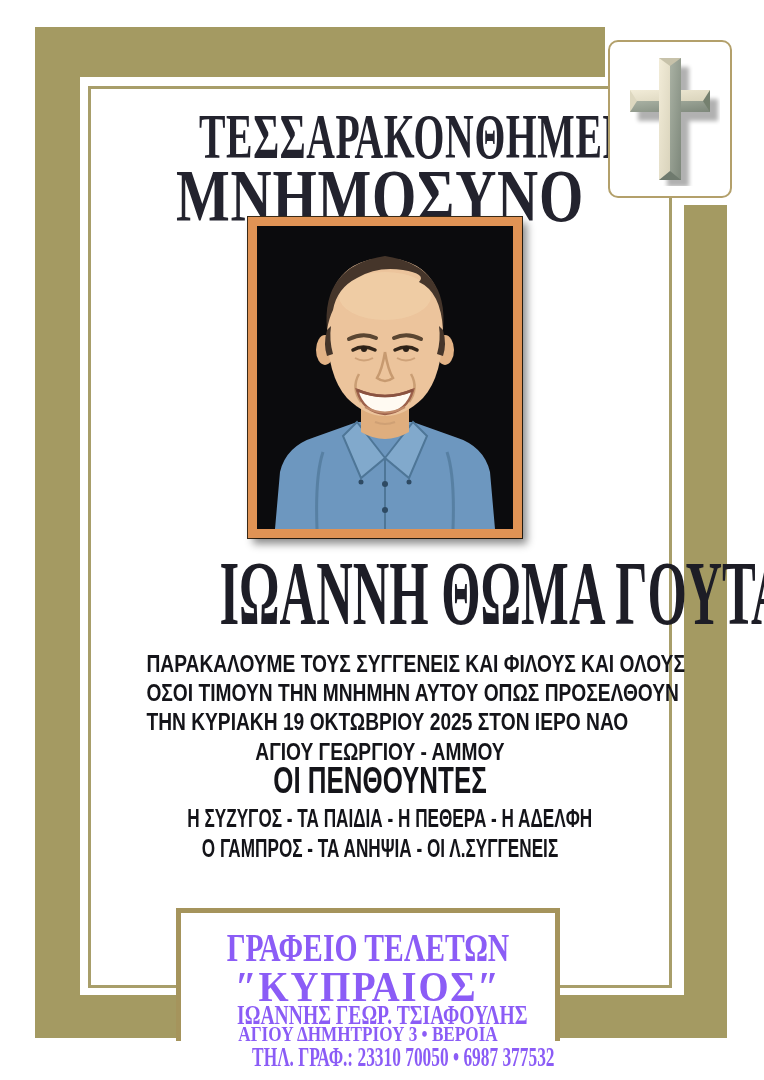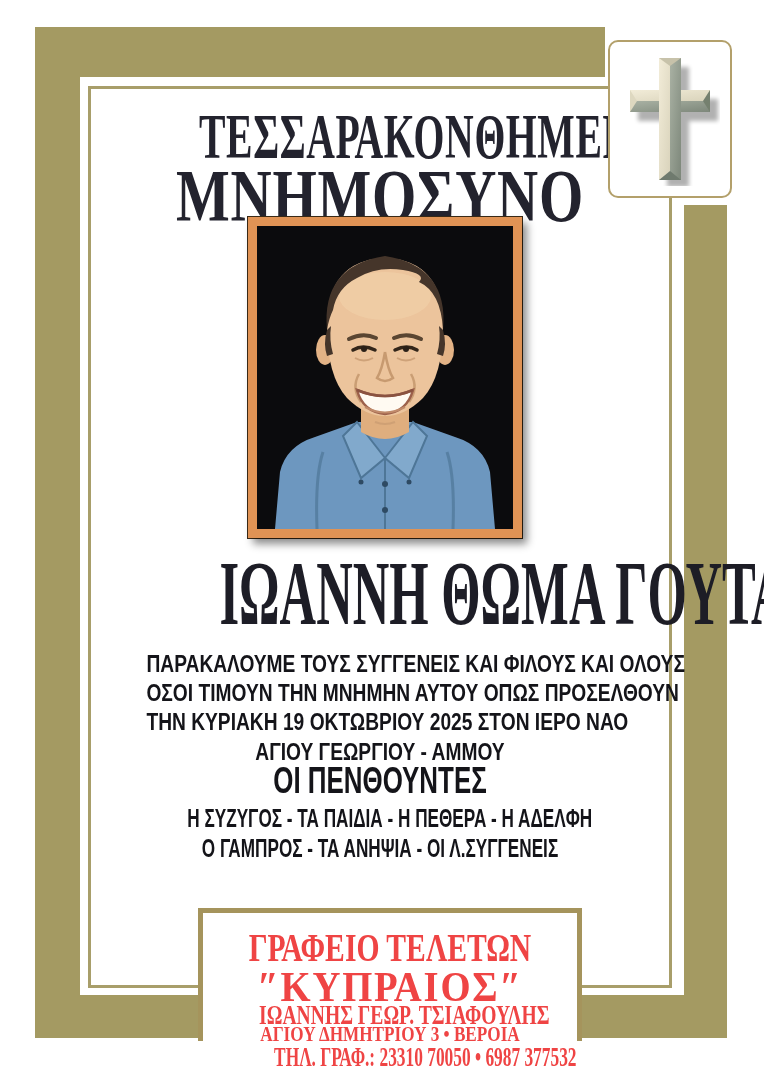--- a/index.html
+++ b/index.html
@@ -42,23 +42,23 @@
   
   .photo-frame{
     position:absolute;left:248px;top:217px;width:274px;height:321px;
     box-sizing:border-box;border:9px solid #e09355;background:#0b0b0d;
     box-shadow:5px 6px 8px rgba(0,0,0,.45), 0 0 0 1px #3a2a18, inset 0 0 0 1px rgba(40,25,10,.65);
     z-index:2;
   }
   .photo-frame svg{display:block;width:100%;height:100%;}
   
   .fh-box{
-    position:absolute;left:198px;top:908px;width:384px;height:133px;
+    position:absolute;left:176px;top:908px;width:384px;height:133px;
     background:#ffffff;border:5px solid #a5945c;border-bottom:none;
-    box-sizing:border-box;z-index:3;color:#ef4444;
+    box-sizing:border-box;z-index:3;color:#8b5cf6;
   }
   .fb-line{position:absolute;left:0;width:100%;text-align:center;white-space:nowrap;
     transform-origin:50% 50%;font-weight:700;}
   .fh-label{top:12px;font-size:39px;transform:scaleX(.76);}
   .fh-name{top:49px;font-size:43px;letter-spacing:2px;transform:scaleX(.90);}
   .fh-director{top:86px;font-size:28px;transform:scaleX(.70);}
   .fh-address{top:108px;font-size:22px;transform:scaleX(.78);}
   .fh-phone{top:128px;font-size:28px;transform:scaleX(.62);}
 </style>
 </head>

